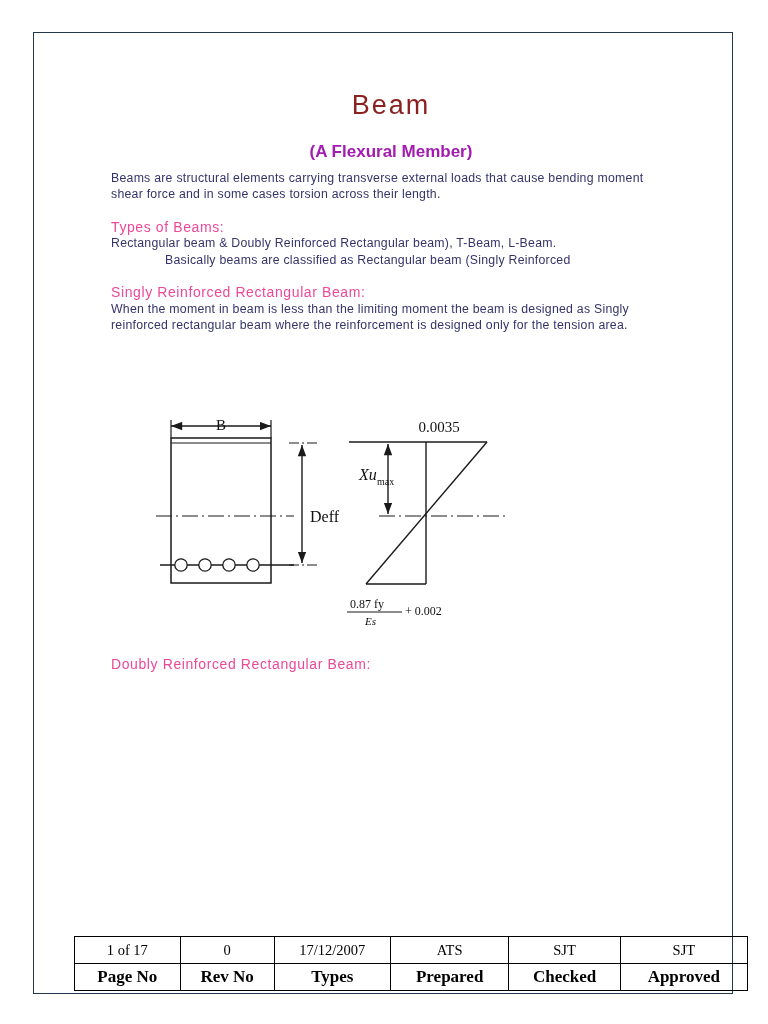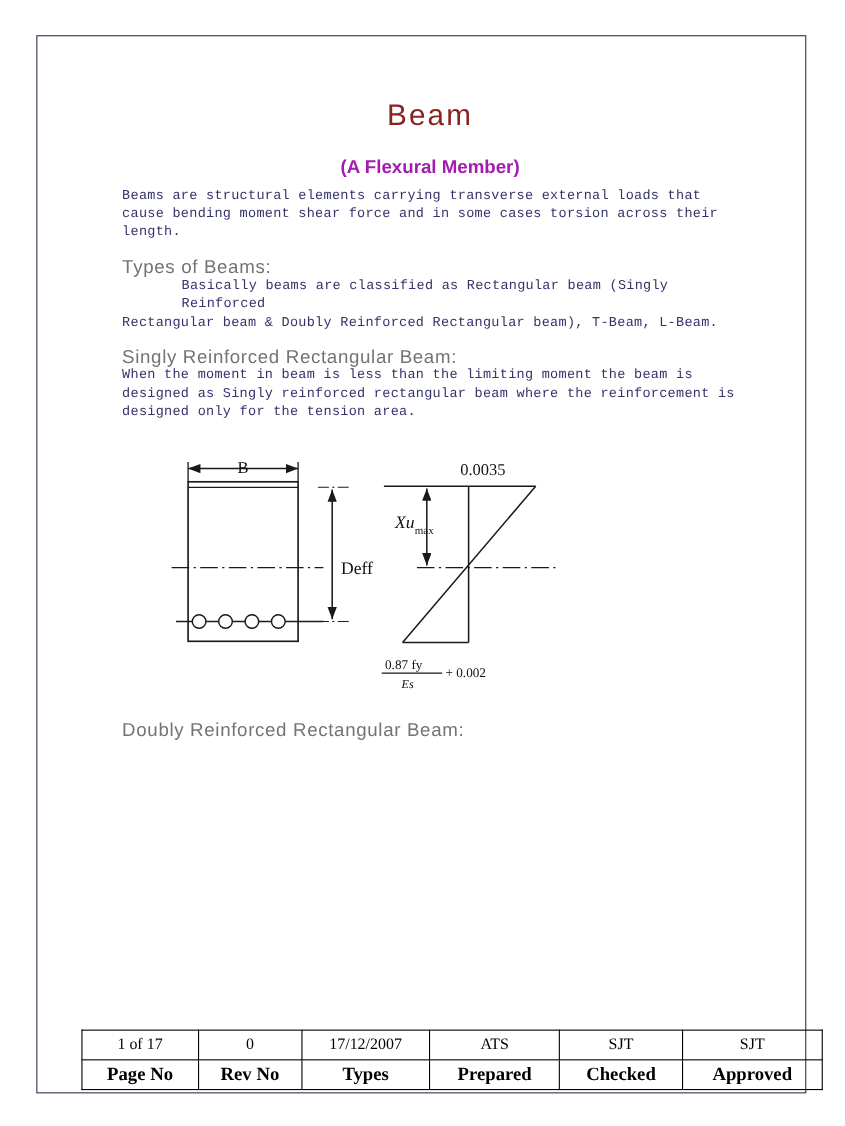--- a/index.html
+++ b/index.html
@@ -52,25 +52,24 @@
     margin: 0 0 8px 0;
     line-height: 1.2;
   }
 
   p.body-text {
     color: #34346b;
     font-size: 12.3px;
     line-height: 16.4px;
     margin: 0;
     letter-spacing: 0.25px;
-    font-family: Liberation Mono, monospace;
   }
   .section-head {
-    color: #737373;
-    font-size: 17px;
+    color: #ec4899;
+    font-size: 14px;
     line-height: 16.4px;
     margin: 0;
     letter-spacing: 0.6px;
   }
   .indent-line { padding-left: 54px; }
   .gap-sm { height: 16px; }
 
   
   #figure {
     position: absolute;
@@ -111,22 +110,22 @@
   <div id="content">
 
     <h1 class="doc-title">Beam</h1>
     <div class="doc-subtitle">(A Flexural Member)</div>
 
     <p class="body-text">Beams are structural elements carrying transverse external loads that cause bending moment shear force and in some cases torsion across their length.</p>
 
     <div class="gap-sm"></div>
 
     <div class="section-head">Types of Beams:</div>
+    <p class="body-text">Rectangular beam &amp; Doubly Reinforced Rectangular beam), T-Beam, L-Beam.</p>
     <p class="body-text indent-line">Basically beams are classified as Rectangular beam (Singly Reinforced</p>
-    <p class="body-text">Rectangular beam &amp; Doubly Reinforced Rectangular beam), T-Beam, L-Beam.</p>
 
     <div class="gap-sm"></div>
 
     <div class="section-head">Singly Reinforced Rectangular Beam:</div>
     <p class="body-text">When the moment in beam is less than the limiting moment the beam is designed as Singly reinforced rectangular beam where the reinforcement is designed only for the tension area.</p>
   </div>
 
   <div id="figure">
     <svg width="400" height="225" viewBox="0 0 400 225" xmlns="http://www.w3.org/2000/svg">
       <defs>

